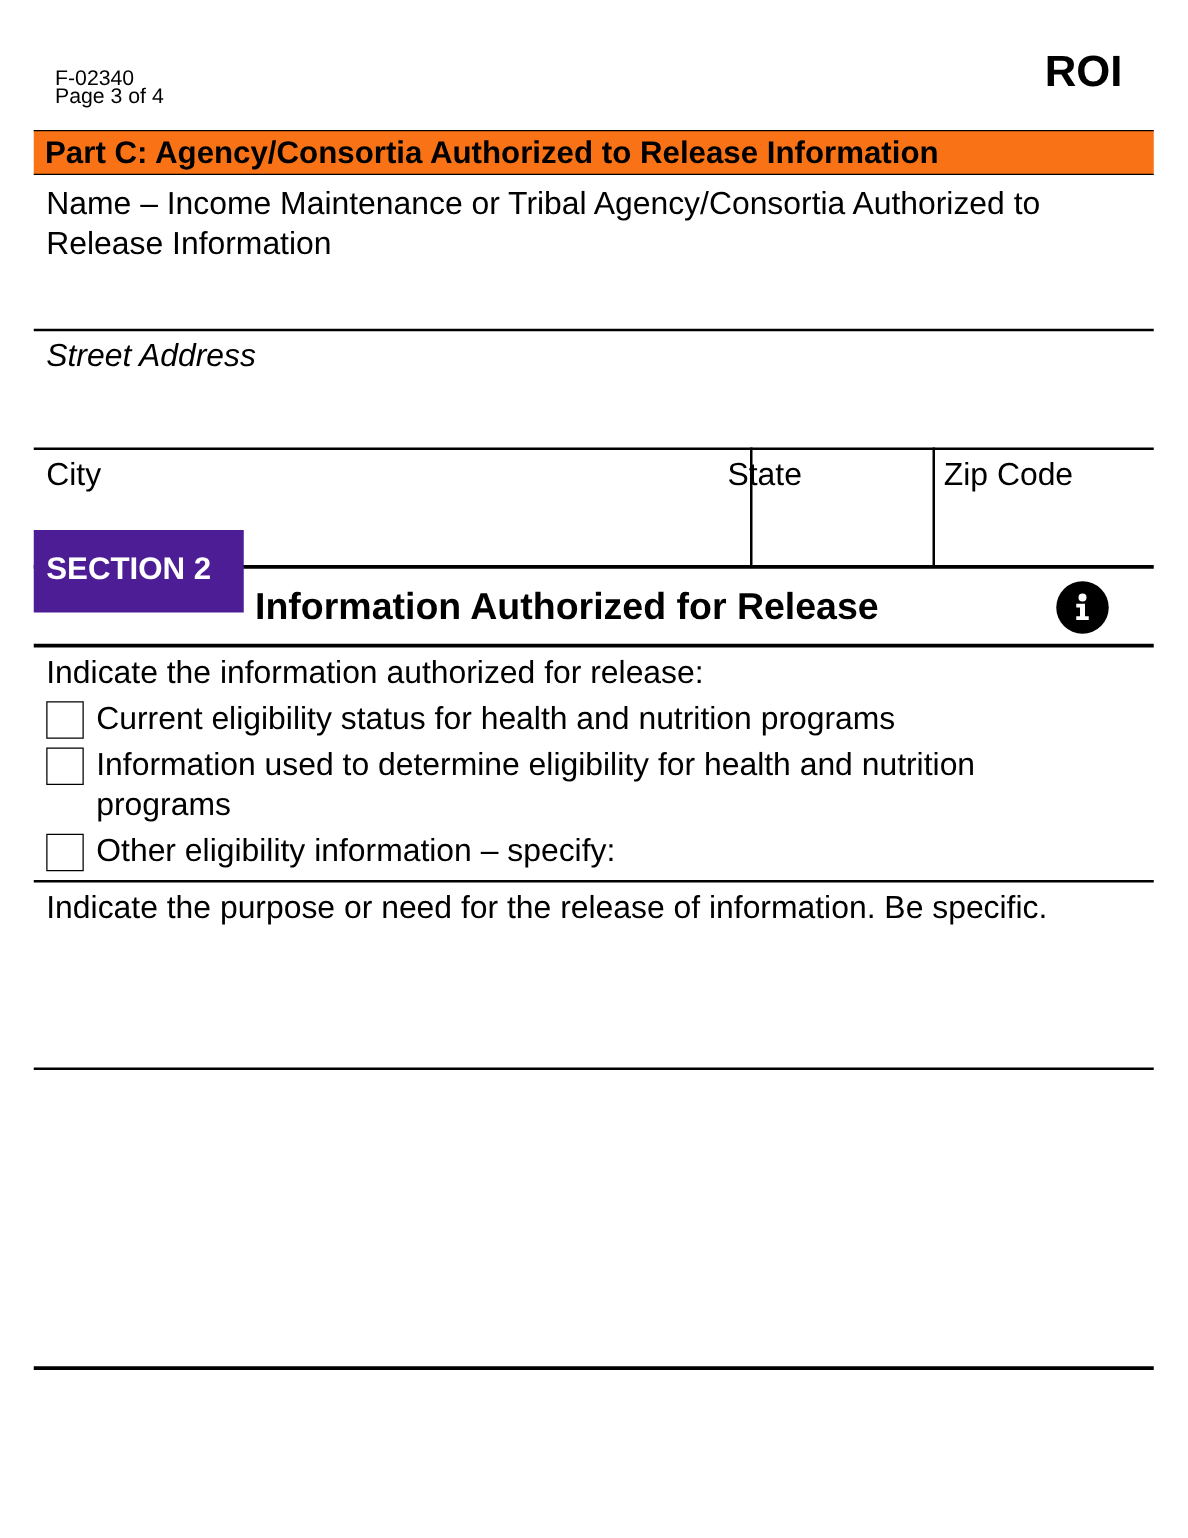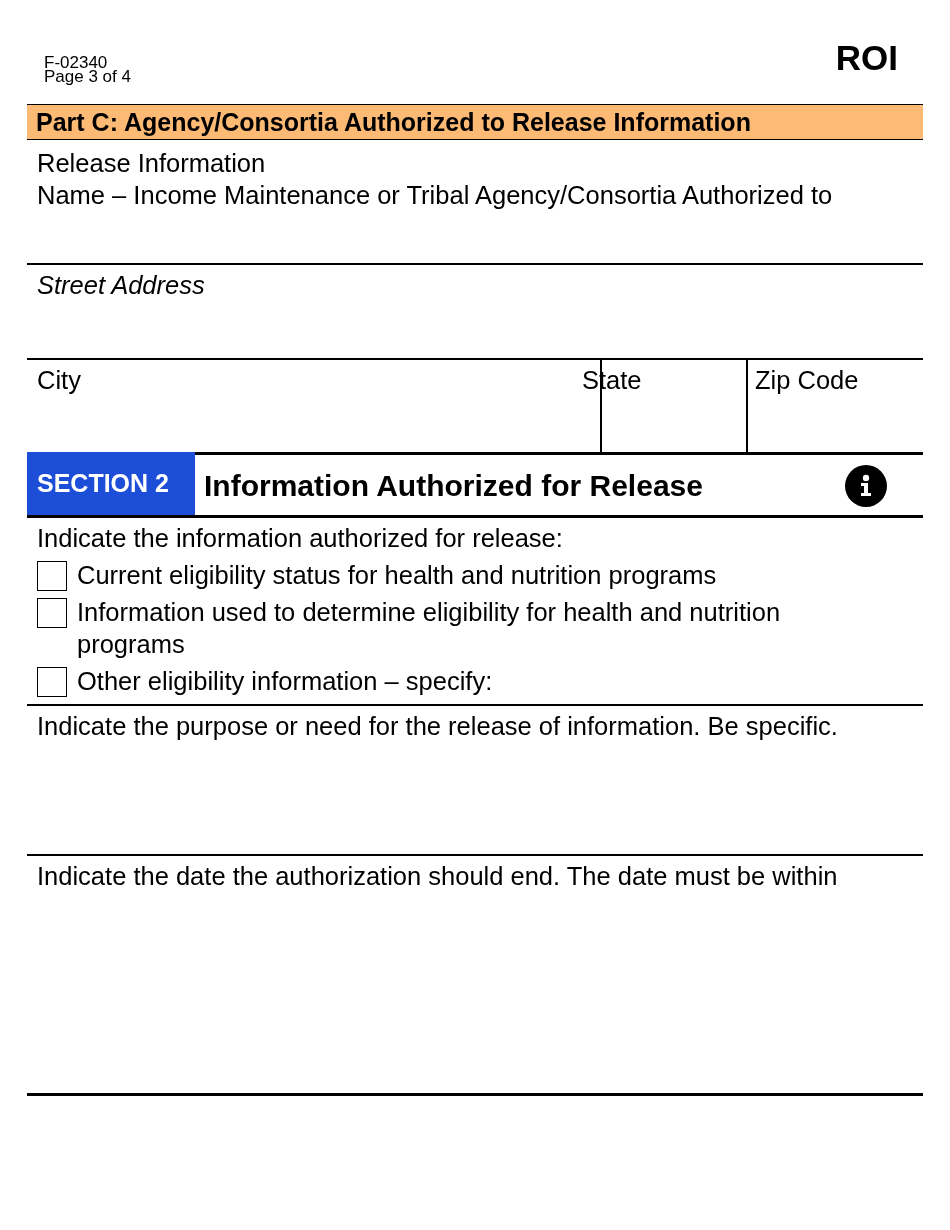--- a/index.html
+++ b/index.html
@@ -3,48 +3,48 @@
 <meta charset="utf-8">
 <style>
   html, body { margin: 0; padding: 0; background: #ffffff; }
   body { width: 950px; height: 1230px; position: relative; overflow: hidden;
          font-family: "Liberation Sans", sans-serif; color: #000; }
   .abs { position: absolute; }
   .formid { left: 44px; top: 56px; font-size: 17px; line-height: 14px; }
   .roi { right: 52px; top: 38px; font-size: 35px; font-weight: bold; }
   .hline { position: absolute; left: 27px; width: 896px; background: #000; }
   .partc { position: absolute; left: 27px; top: 104px; width: 896px; height: 36px;
-           background: #fdba74; border-top: 1.5px solid #000; border-bottom: 1.5px solid #000;
+           background: #f97316; border-top: 1.5px solid #000; border-bottom: 1.5px solid #000;
            box-sizing: border-box; }
   .partc span { position: absolute; left: 9px; top: 3px; font-size: 25px; font-weight: bold; }
   .label { position: absolute; font-size: 25.5px; line-height: 32px; }
   .vline { position: absolute; width: 1.5px; background: #000; }
-  .sec-black { position: absolute; left: 27px; top: 452px; width: 168px; height: 66px; background: #1d4ed8; }
+  .sec-black { position: absolute; left: 27px; top: 424px; width: 168px; height: 66px; background: #4c1d95; }
   .sec-black span { position: absolute; left: 10px; top: 17px; color: #fff; font-size: 25px; font-weight: bold; }
   .sec-title { position: absolute; left: 204px; top: 469px; font-size: 30px; font-weight: bold; }
   .info { position: absolute; left: 845px; top: 465px; width: 42px; height: 42px;
           border-radius: 50%; background: #000; }
   .cb { position: absolute; left: 37px; width: 28px; height: 28px; border: 1.5px solid #000; background: #fff; }
 </style>
 </head>
 <body>
 
 <div class="abs formid">
   <div>F-02340</div>
   <div>Page 3 of 4</div>
 </div>
 <div class="abs roi">ROI</div>
 
 <div class="partc">
   <span>Part C: Agency/Consortia Authorized to Release Information</span>
 </div>
 
 <div class="label" style="left:37px; top:147px;">
+  <div>Name – Income Maintenance or Tribal Agency/Consortia Authorized to</div>
   <div>Release Information</div>
-  <div>Name – Income Maintenance or Tribal Agency/Consortia Authorized to</div>
 </div>
 <div class="hline" style="top:263px; height:1.5px;"></div>
 
 <div class="label" style="left:37px; top:269px;font-style:italic;">
   <span>Street Address</span>
 </div>
 <div class="hline" style="top:358px; height:1.5px;"></div>
 
 <div class="label" style="left:37px; top:364px;">
   <span>City</span>
@@ -86,16 +86,15 @@
 <div class="label" style="left:77px; top:665px;">Other eligibility information – specify:</div>
 
 <div class="hline" style="top:704px; height:1.5px;"></div>
 
 <div class="label" style="left:37px; top:710px;">
   <span>Indicate the purpose or need for the release of information. Be specific.</span>
 </div>
 <div class="hline" style="top:854px; height:1.5px;"></div>
 
 <div class="label" style="left:37px; top:860px;">
-  <div>Indicate the date the authorization should end. The date must be within</div>
 </div>
 
 <div class="hline" style="top:1093px; height:3px;"></div>
 
 </body></html>

